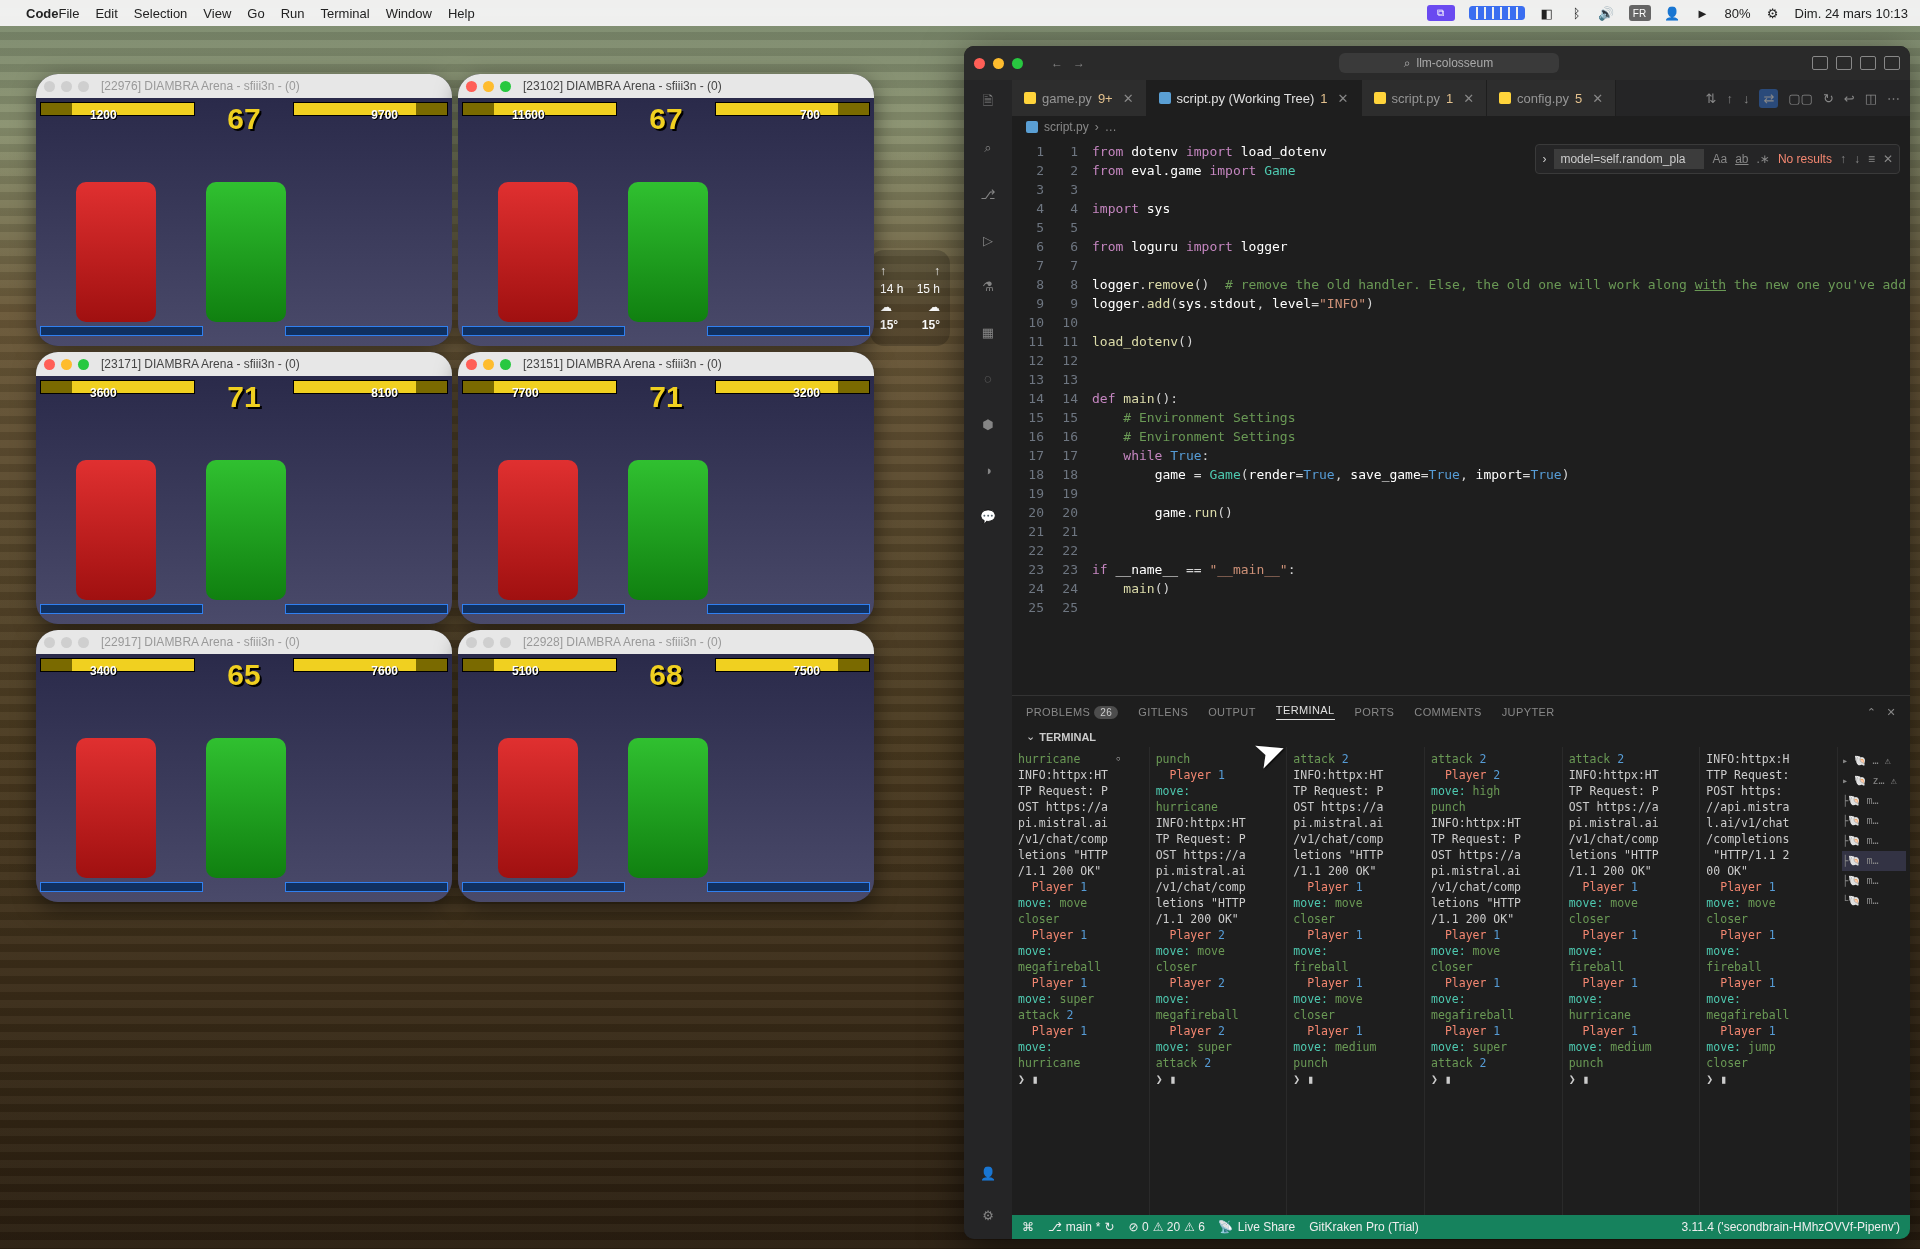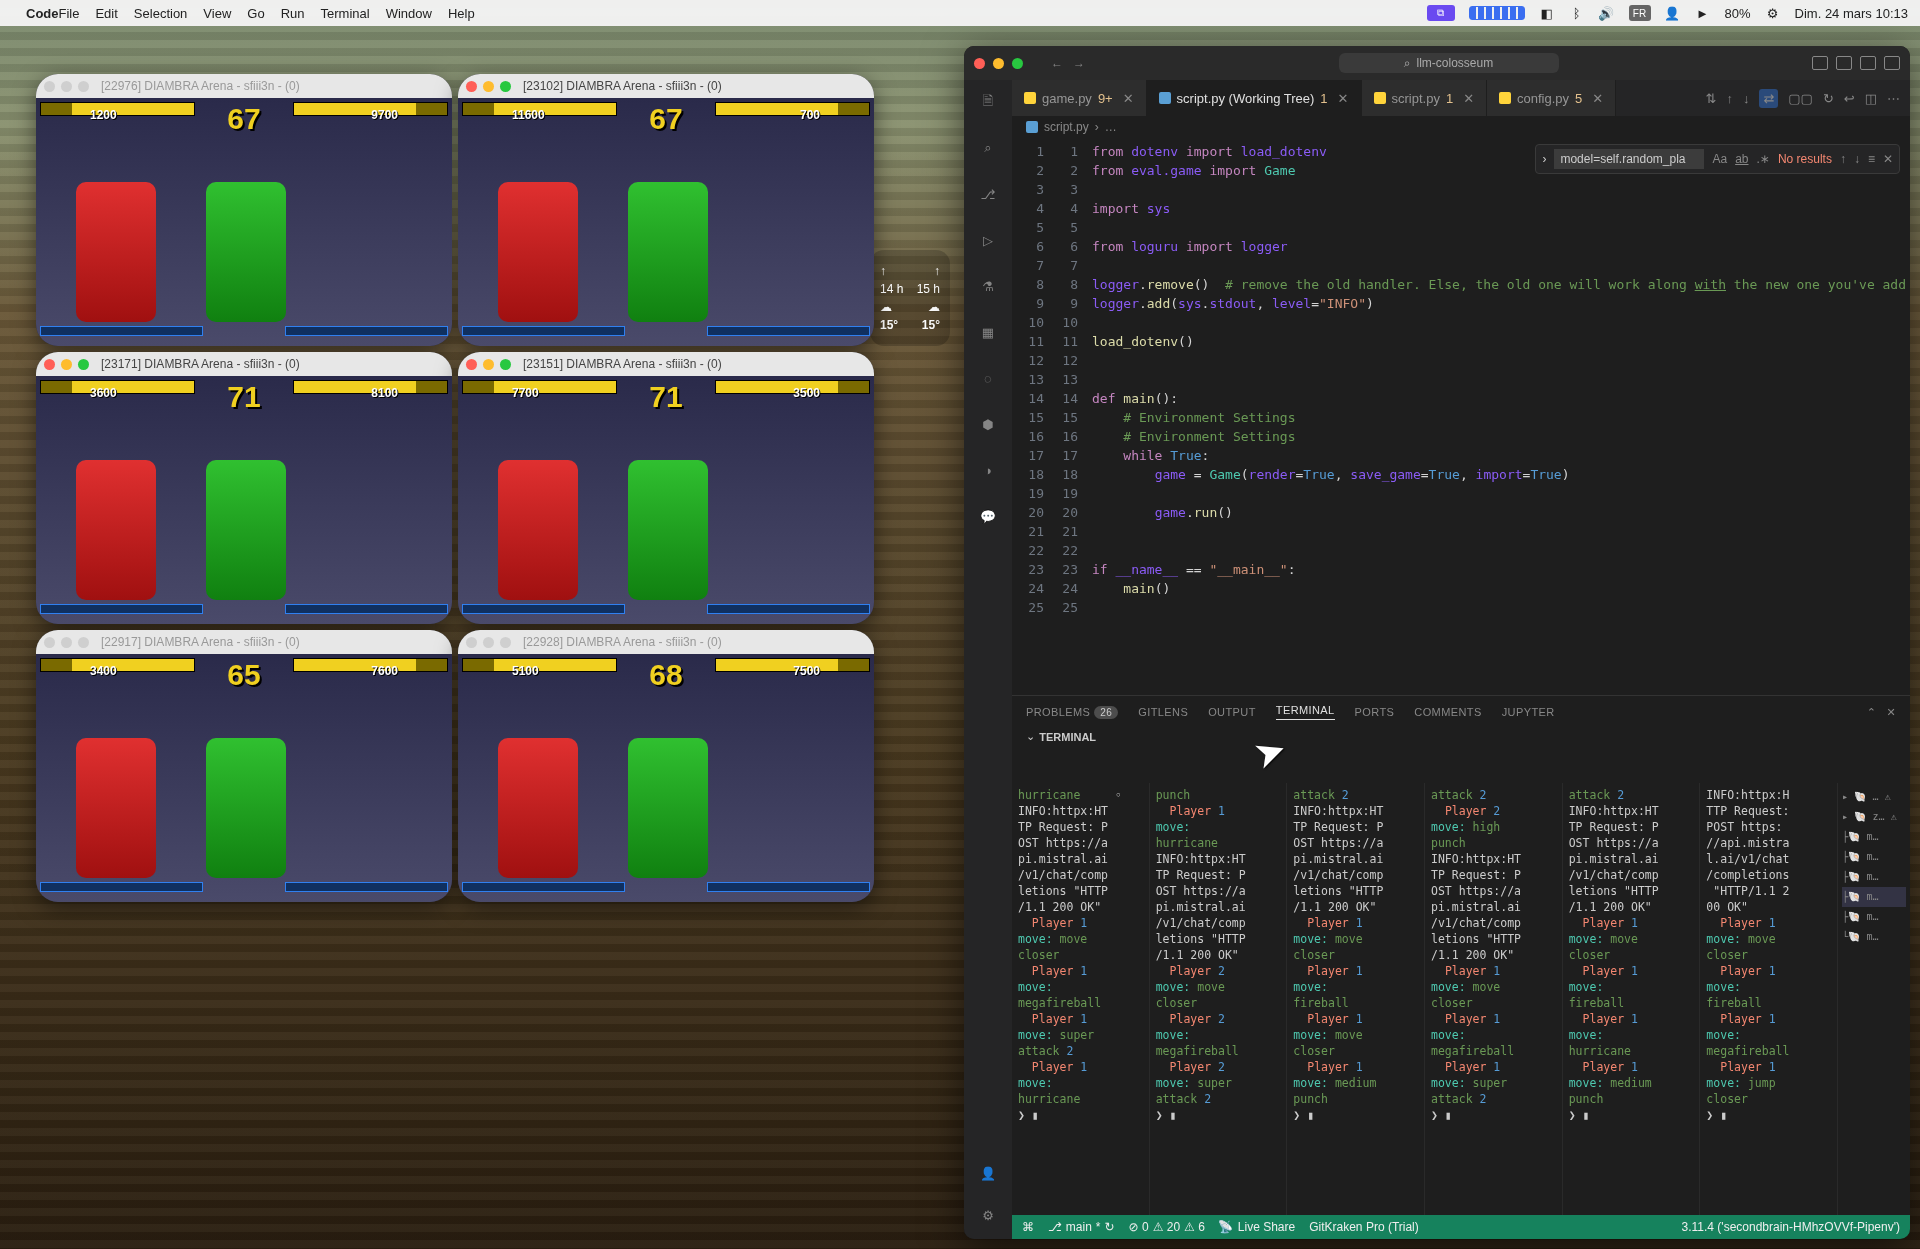--- a/index.html
+++ b/index.html
@@ -72,35 +72,35 @@
 .tabbar .actions { margin-left: auto; display: flex; align-items: center; gap: 10px; padding: 0 10px; color: #888; }
 
 .breadcrumb { height: 22px; background: #1e1e1e; display: flex; align-items: center; padding: 0 14px; font-size: 12px; color: #888; gap: 6px; }
 .breadcrumb .pyicon { width: 12px; height: 12px; background: #5a9fd4; border-radius: 2px; }
 
 .code-scroll { flex: 1; position: relative; overflow: hidden; }
 .code { font-family: Menlo, Consolas, monospace; font-size: 13px; line-height: 19px; padding: 4px 0; color: #d4d4d4; }
 .line { display: flex; white-space: pre; }
 .gutter { width: 40px; text-align: right; color: #6e7681; padding-right: 8px; user-select: none; }
 .gutter2 { width: 40px; text-align: right; color: #6e7681; padding-right: 14px; user-select: none; }
-.kw { color: #c586c0; } .fn { color: #dcdcaa; } .str { color: #ce9178; } .cmt { color: #6a9955; } .cls { color: #4ec9b0; } .prm { color: #8b5cf6; } .bl { color: #569cd6; }
+.kw { color: #c586c0; } .fn { color: #dcdcaa; } .str { color: #ce9178; } .cmt { color: #6a9955; } .cls { color: #4ec9b0; } .prm { color: #ffffff; } .bl { color: #569cd6; }
 
 .findbox { position: absolute; top: 6px; right: 10px; background: #252526; border: 1px solid #3a3a3a; border-radius: 4px; display: flex; align-items: center; padding: 4px 6px; gap: 8px; font-size: 12px; color: #ccc; z-index: 2; }
 .findbox input { background: #3c3c3c; border: none; color: #ccc; padding: 3px 6px; width: 150px; font-size: 12px; }
 .findbox .noresults { color: #f48771; }
 .findbox .ficon { color: #888; cursor: pointer; }
 
 .panel { height: 520px; background: #1e1e1e; border-top: 1px solid #333; display: flex; flex-direction: column; }
 .panel-tabs { height: 32px; display: flex; align-items: center; padding: 0 14px; gap: 20px; font-size: 11px; color: #888; letter-spacing: 0.4px; }
 .panel-tabs .ptab { cursor: pointer; text-transform: uppercase; }
 .panel-tabs .ptab.active { color: #e0e0e0; border-bottom: 1px solid #e0e0e0; padding-bottom: 3px; }
 .panel-tabs .badge { background: #4d4d4d; color: #ccc; border-radius: 8px; padding: 1px 6px; font-size: 10px; margin-left: 4px; }
 .panel-tabs .pright { margin-left: auto; display: flex; gap: 10px; }
 .panel-header { font-size: 11px; color: #ccc; padding: 2px 14px 4px; display: flex; align-items: center; gap: 4px; }
-.terminals { flex: 1; display: flex; overflow: hidden; font-family: Menlo, monospace; font-size: 11.5px; line-height: 16px; margin-top: 36px; }
+.terminals { flex: 1; display: flex; overflow: hidden; font-family: Menlo, monospace; font-size: 11.5px; line-height: 16px; }
 .termcol { flex: 1; padding: 4px 6px; color: #ccc; overflow: hidden; border-right: 1px solid #2a2a2a; white-space: pre-wrap; word-break: break-all; }
 .termside { width: 72px; background: #1e1e1e; padding: 4px; font-size: 10px; color: #888; }
 .termside .trow { display: flex; align-items: center; gap: 4px; padding: 2px 0; }
 .t-g { color: #6a9955; } .t-c { color: #4ec9b0; } .t-r { color: #f48771; } .t-b { color: #569cd6; }
 
 .statusbar { height: 24px; background: #16825d; color: #eee; font-size: 12px; display: flex; align-items: center; padding: 0 10px; gap: 14px; }
 .statusbar .sbitem { display: flex; align-items: center; gap: 4px; }
 .statusbar .sright { margin-left: auto; display: flex; gap: 14px; }
 
 .cursor-arrow { position: absolute; top: 730px; left: 1254px; font-size: 38px; color: #fff; z-index: 50; transform: rotate(-20deg); text-shadow: 1px 1px 2px #000; }
@@ -221,21 +221,21 @@
     <div class="gameview">
       <div class="hud">
         <div class="hbar left">
             <div class="fill"></div>
           </div>
         <div class="timer">71</div>
         <div class="hbar right">
             <div class="fill"></div>
           </div>
         <div class="score l">7700</div>
-        <div class="score r">3500</div>
+        <div class="score r">3200</div>
       </div>
       <div class="fighter red"></div>
       <div class="fighter green"></div>
       <div class="bottombar">
           <div class="bbar"></div>
           <div class="bbar"></div>
         </div>
     </div>
     </div>
     <div class="gamewin inactive">

